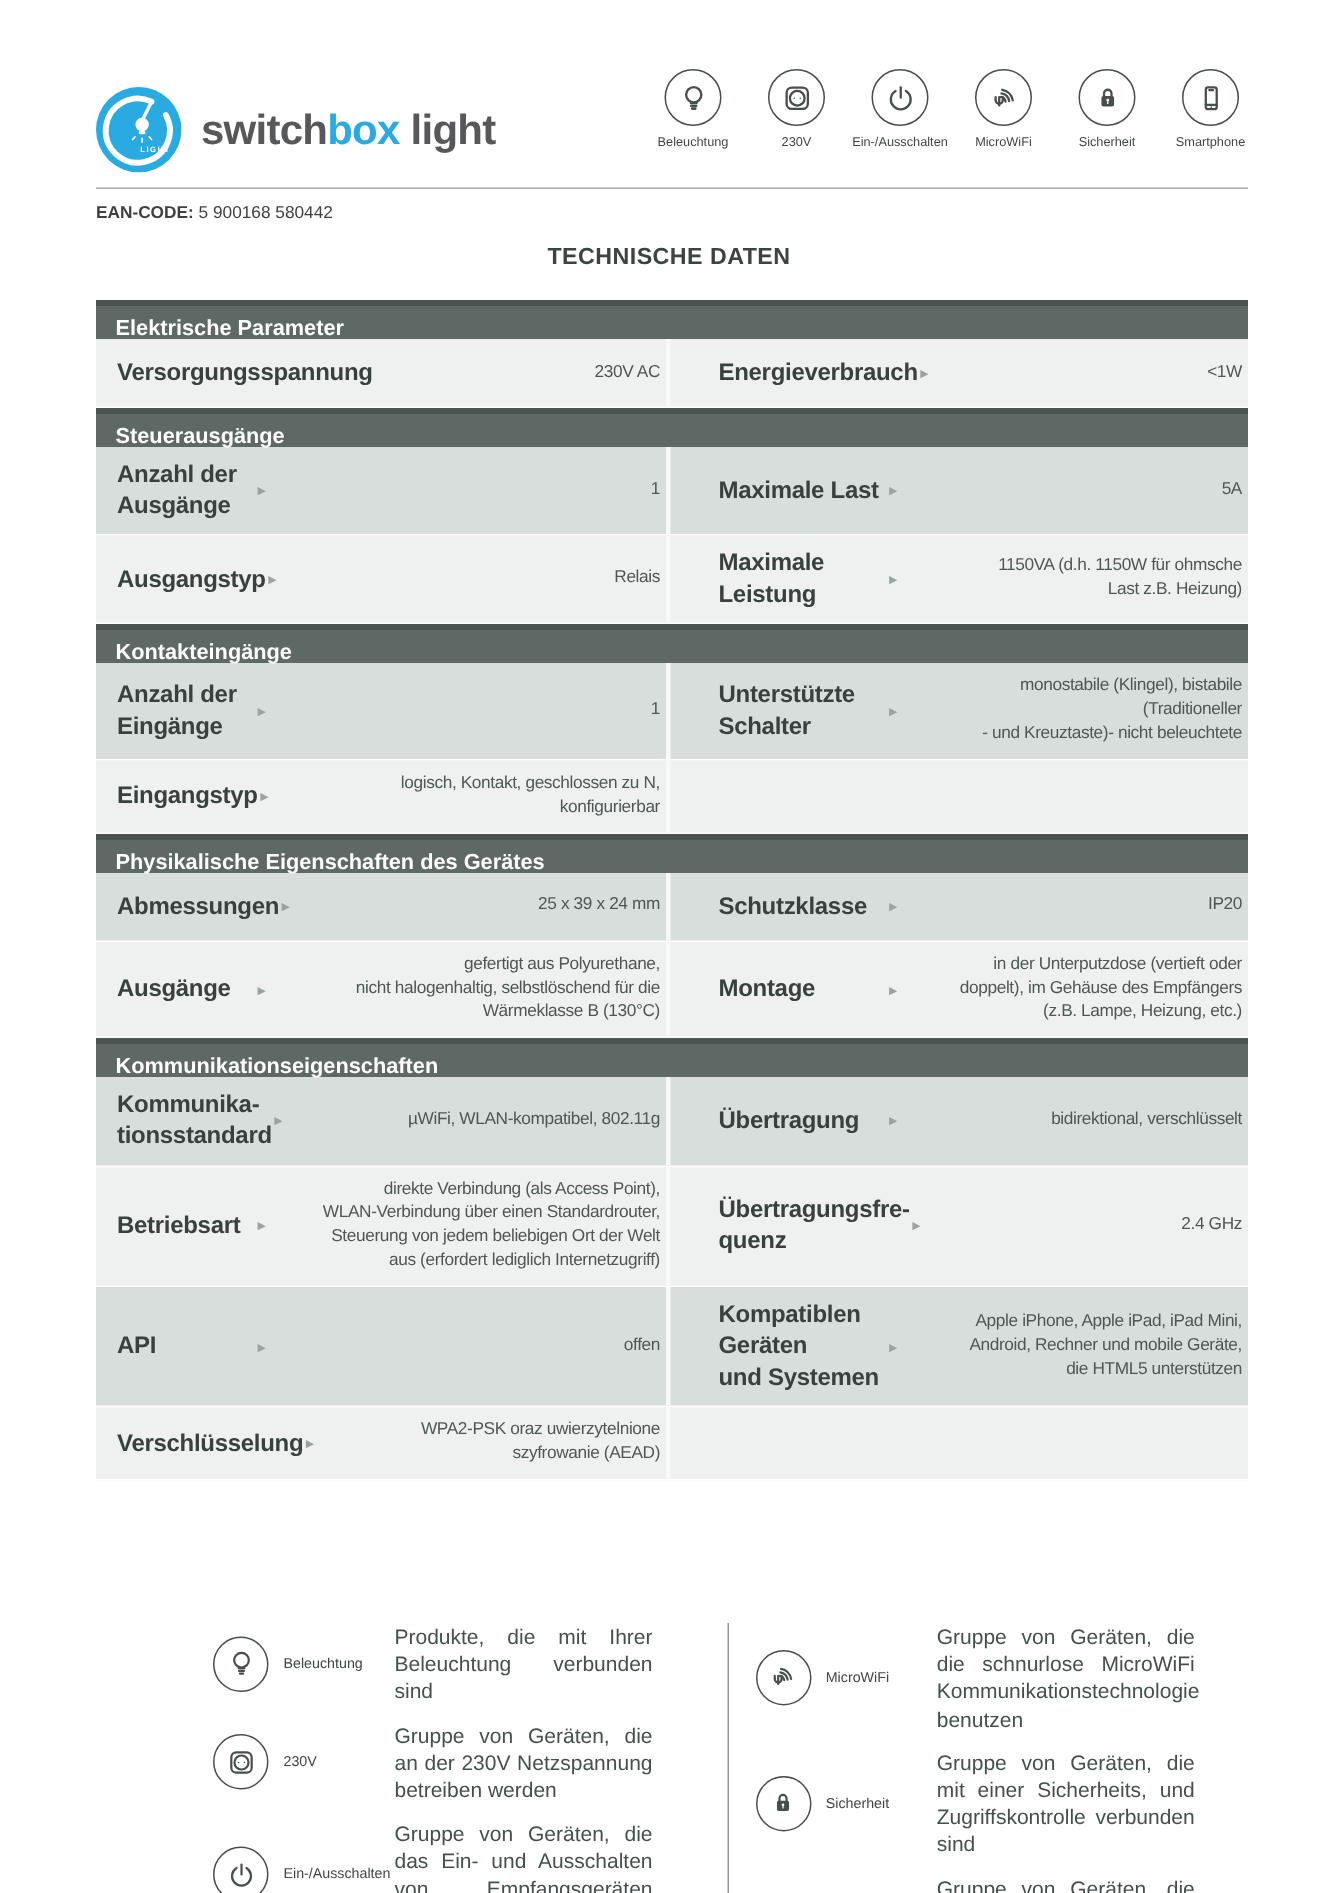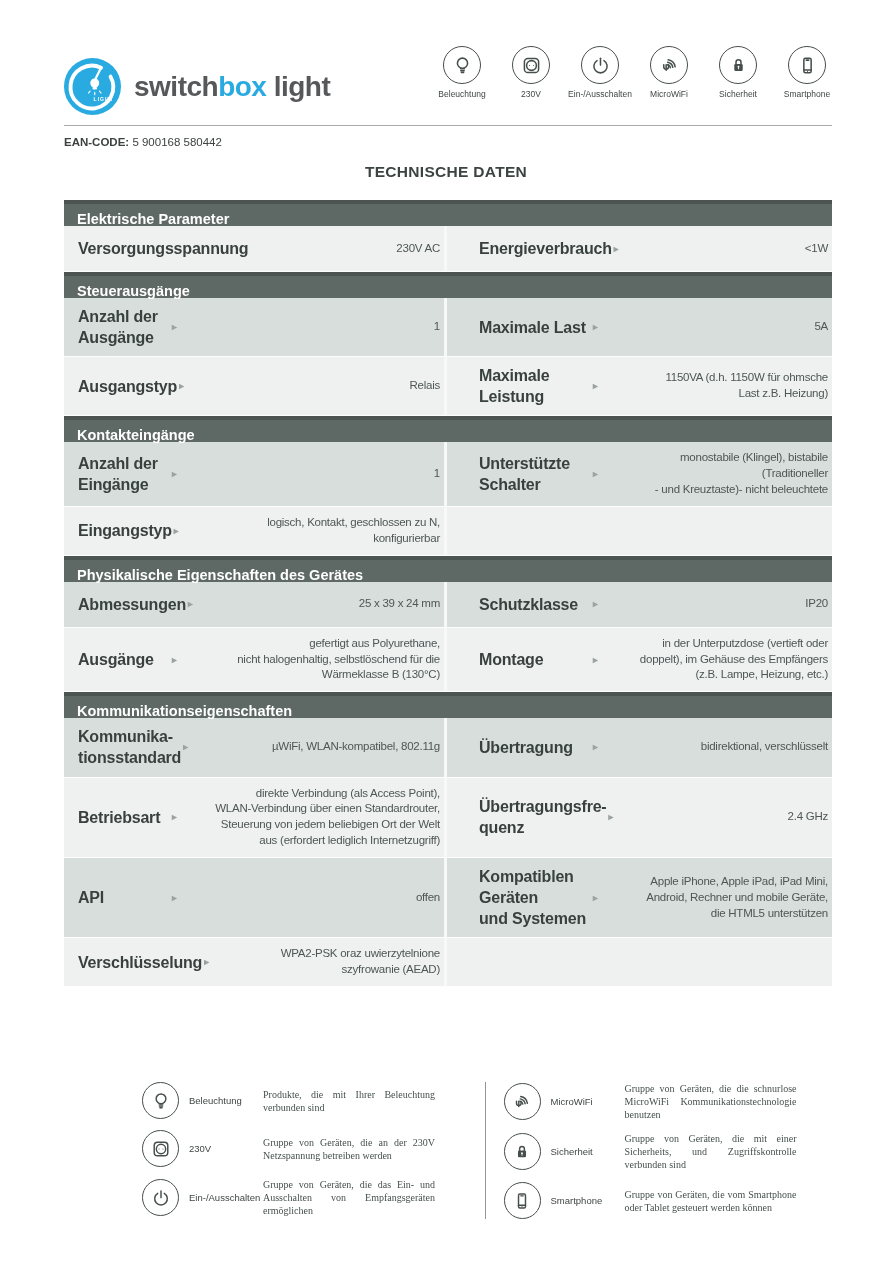--- a/index.html
+++ b/index.html
@@ -47,21 +47,21 @@
 
   
   .legend { margin:95px 60px 0 64px; display:flex; }
   .lcol { flex:1; display:flex; flex-direction:column; gap:11px; }
   .lcol.lleft  { padding-left:78px; padding-right:14px; }
   .lcol.lright { border-left:1px solid #8f9794; padding-left:18px; }
   .litem { display:flex; align-items:center; }
   .litem .circ { width:37px; height:37px; flex:0 0 37px; }
   .litem .circ svg { width:22px; height:22px; }
   .llabel { flex:0 0 74px; margin-left:10px; font-size:9.5px; color:#3f4744; }
-  .ltext  { width:172px; font-size:10px; line-height:1.3; text-align:justify; color:#45504d;font-family:Liberation Serif, serif; }
+  .ltext  { width:172px; font-size:14px; line-height:1.3; text-align:justify; color:#45504d; }
 
   svg text { font-family:"Liberation Sans", sans-serif; }
 </style>
 </head>
 <body>
 
 <div class="hdr">
   <div class="brand">
     <svg viewBox="0 0 56 56">
       <circle cx="28" cy="28" r="28" fill="#29abe2"></circle>

